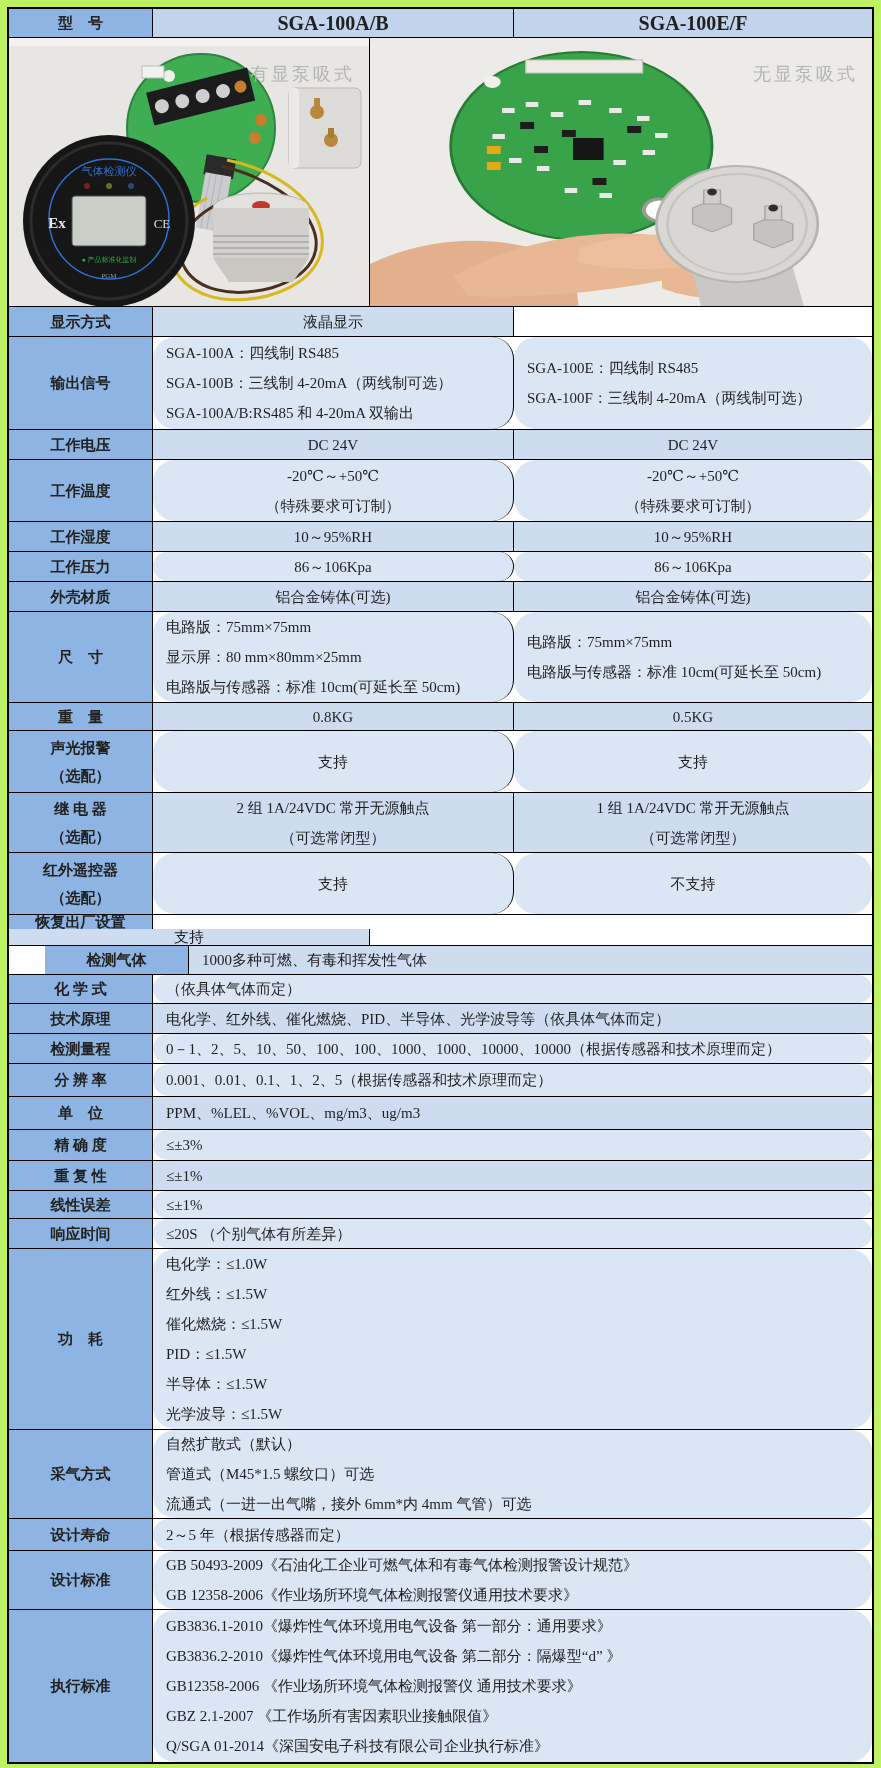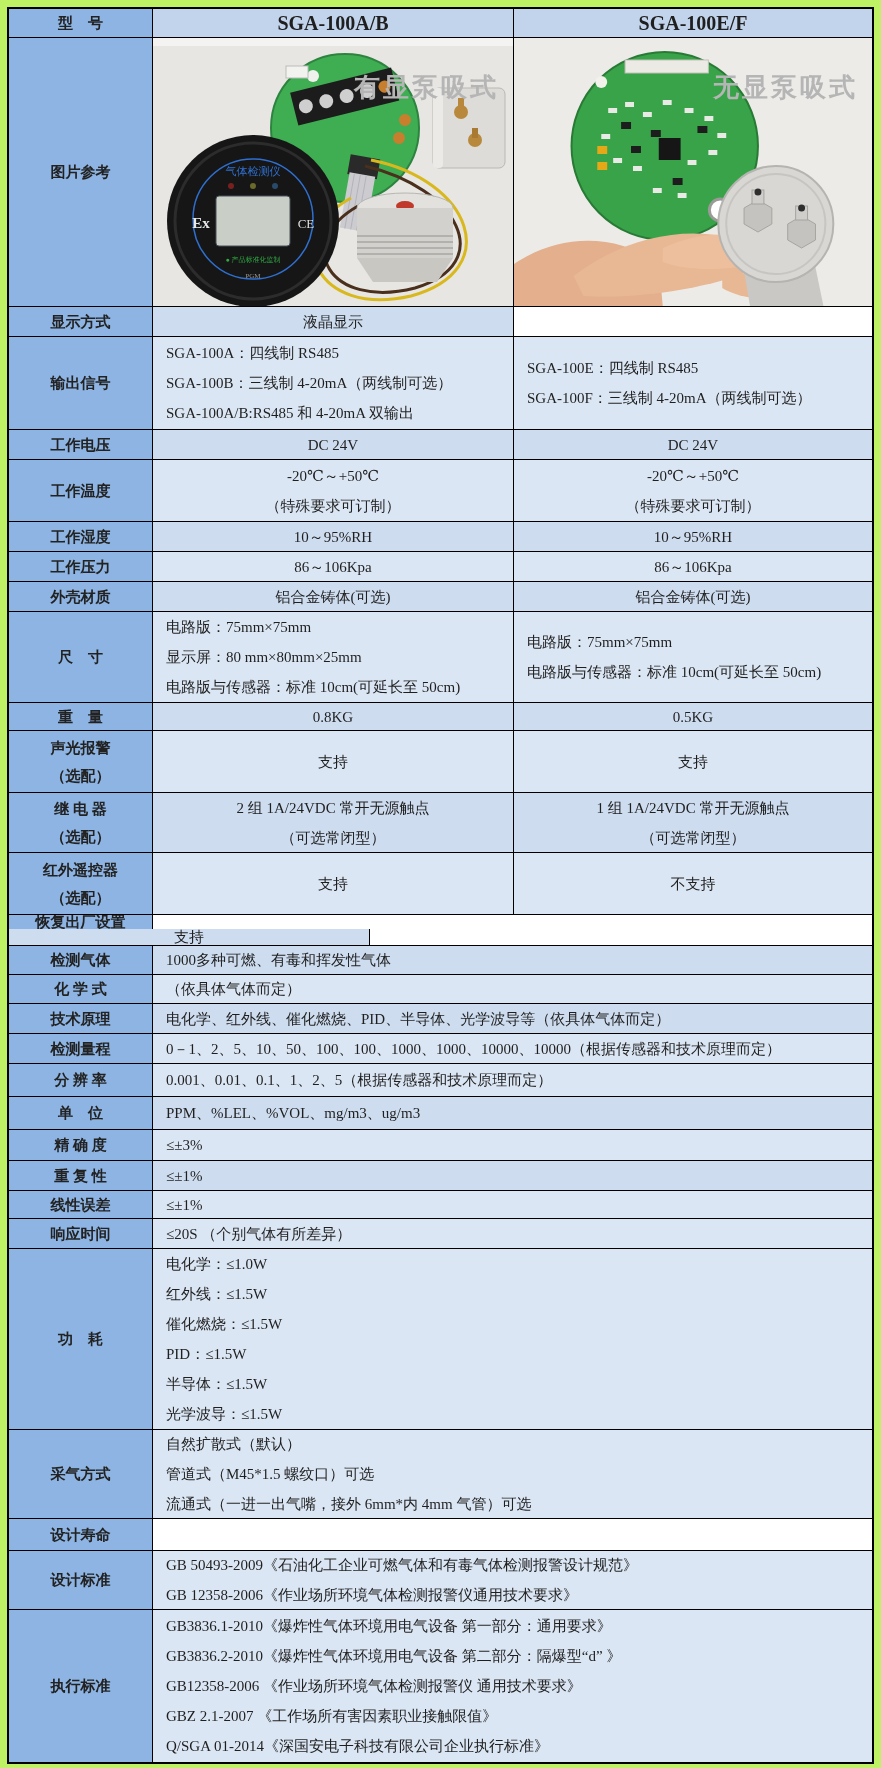--- a/index.html
+++ b/index.html
@@ -32,32 +32,32 @@
     align-items:center;font-weight:bold;color:#222;text-align:center;
   }
   .c1{width:361px;border-right:1px solid var(--border);}
   .cspan{flex:1;}
   .c2{flex:1;}
   .cell.center{align-items:center;text-align:center;}
   .cell.left{align-items:flex-start;text-align:left;padding-left:13px;padding-right:6px;}
   .line{line-height:30px;font-size:15px;white-space:nowrap;}
   .c0 .line{font-size:15px;line-height:28px;}
   .shade-a .valcell{background:var(--band-a);}
-  .shade-b .valcell{background:var(--band-b);}
+  .shade-b .valcell{background:var(--band-b);border-radius:22px;}
   
   .header-row{height:29px;}
   .header-row .c0{background:var(--label-bg);}
   .hcell{background:var(--header-bg);font-weight:bold;}
   .hcell .line{font-size:20px;line-height:27px;}
   
   .picture-row{height:269px;}
   .photo-cell{background:#ffffff;position:relative;padding:0;}
   .photo-cell svg{display:block;width:100%;height:100%;}
   .watermark{
-    position:absolute;top:32px;right:14px;font-size:26px;font-weight:bold;
+    position:absolute;top:24px;right:14px;font-size:18px;font-weight:normal;
     color:var(--watermark);letter-spacing:3px;white-space:nowrap;
   }
 </style>
 </head>
 <body>
 
 <div class="page">
   <div class="spec-table">
 
     <div class="row header-row">
@@ -66,23 +66,20 @@
       </div>
       <div class="cell c1 center hcell">
         <div class="line">SGA-100A/B</div>
       </div>
       <div class="cell c2 center hcell">
         <div class="line">SGA-100E/F</div>
       </div>
     </div>
 
     <div class="row picture-row">
-      <div class="cell c0">
-        <div class="line">图片参考</div>
-      </div>
 
       <div class="cell c1 photo-cell">
         <svg viewBox="0 0 360 268" preserveAspectRatio="none">
           <rect x="0" y="0" width="360" height="268" fill="#e8e6e2"></rect>
           <rect x="0" y="0" width="360" height="8" fill="#f4f3f1"></rect>
 
           <circle cx="192" cy="90" r="74" fill="#3fae52" stroke="#2d8440" stroke-width="2"></circle>
           <circle cx="160" cy="38" r="6" fill="#f0f0ec"></circle>
           <g transform="rotate(-14 190 60)">
             <rect x="140" y="42" width="104" height="34" fill="#1c1c1c"></rect>
@@ -347,21 +344,21 @@
           <div class="cell c0">
             <div class="line">恢复出厂设置</div>
           </div>
           <div class="cell valcell c1 center">
             <div class="line">支持</div>
           </div>
           <div class="cell valcell c2 center">
             <div class="line">支持</div>
           </div>
         </div>
-        <div class="row shade-a" style="height: 29px;">
+        <div class="row shade-a" style="height: 29px; padding-left: 36px;">
           <div class="cell c0">
             <div class="line">检测气体</div>
           </div>
           <div class="cell valcell cspan left">
             <div class="line">1000多种可燃、有毒和挥发性气体</div>
           </div>
         </div>
         <div class="row shade-b" style="height: 29px;">
           <div class="cell c0">
             <div class="line">化 学 式</div>
@@ -454,20 +451,23 @@
           <div class="cell valcell cspan left">
             <div class="line">自然扩散式（默认）</div>
             <div class="line">管道式（M45*1.5 螺纹口）可选</div>
             <div class="line">流通式（一进一出气嘴，接外 6mm*内 4mm 气管）可选</div>
           </div>
         </div>
         <div class="row shade-b" style="height: 32px;">
           <div class="cell c0">
             <div class="line">设计寿命</div>
           </div>
+          <div class="cell valcell cspan left">
+            <div class="line">2～5 年（根据传感器而定）</div>
+          </div>
         </div>
         <div class="row shade-b" style="height: 59px;">
           <div class="cell c0">
             <div class="line">设计标准</div>
           </div>
           <div class="cell valcell cspan left">
             <div class="line">GB 50493-2009《石油化工企业可燃气体和有毒气体检测报警设计规范》</div>
             <div class="line">GB 12358-2006《作业场所环境气体检测报警仪通用技术要求》</div>
           </div>
         </div>

